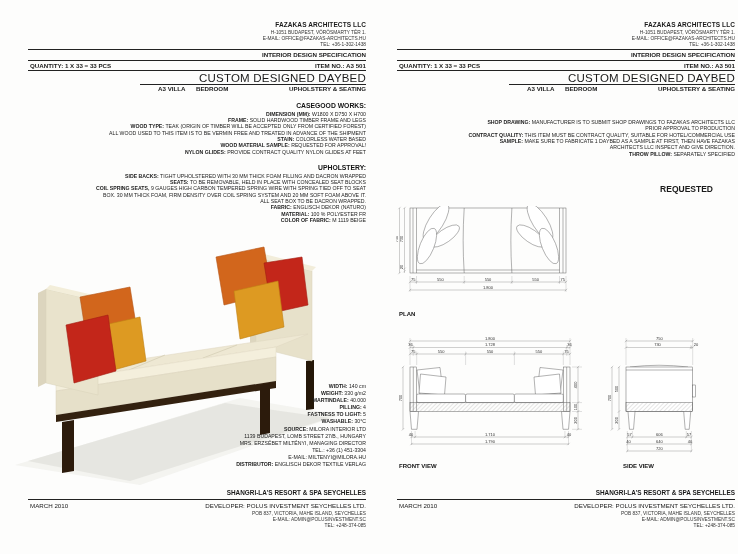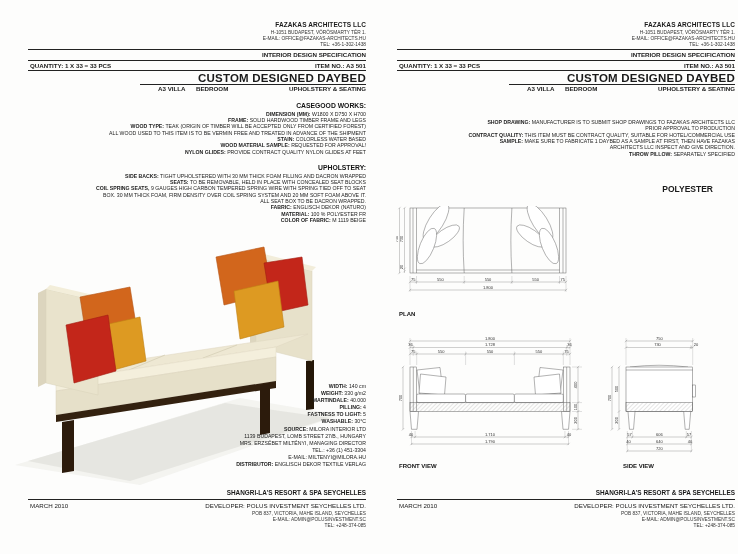--- a/index.html
+++ b/index.html
@@ -10,21 +10,21 @@
   .abs{position:absolute;}
   .r{right:3px;text-align:right;}
   .hdr-co{top:21px;font-size:6.5px;font-weight:bold;letter-spacing:.1px;}
   .hdr-s1{top:30px;font-size:4.8px;color:#333;}
   .hdr-s2{top:36px;font-size:4.8px;color:#333;}
   .hdr-s3{top:42px;font-size:4.8px;color:#333;}
   .rule{position:absolute;left:28px;right:3px;border-top:1px solid #222;height:0;}
   .hdr-spec{top:51px;font-size:6.2px;font-weight:bold;}
   .hdr-qty{top:62px;left:30px;font-size:6.2px;font-weight:bold;}
   .hdr-item{top:62px;font-size:6.2px;font-weight:bold;}
-  .hdr-title{top:71.5px;font-size:11.5px;font-weight:bold;letter-spacing:.2px;}
+  .hdr-title{top:71.5px;font-size:11.5px;font-weight:normal;letter-spacing:.2px;}
   .hdr-villa{top:85px;left:158px;font-size:6.2px;font-weight:bold;}
   .hdr-room{top:85px;left:196px;font-size:6.2px;font-weight:bold;}
   .hdr-cat{top:85px;font-size:6.2px;font-weight:bold;}
   .secblock{font-size:5.2px;line-height:6.35px;color:#222;}
   .sectitle{font-size:6.8px;font-weight:bold;line-height:8.5px;color:#111;}
   .fabblock{font-size:5.2px;line-height:7.1px;color:#222;}
   .ftr-proj{top:489px;font-size:6.4px;font-weight:bold;}
   .ftr-rule{top:499px;}
   .ftr-date{top:502px;left:30px;font-size:6.2px;}
   .ftr-dev{top:502px;font-size:6.2px;}
@@ -170,21 +170,21 @@
 
     <div class="abs r secblock" style="top:119px">
       <div><b>SHOP DRAWING:</b> <span>MANUFACTURER IS TO SUBMIT SHOP DRAWINGS TO FAZAKAS ARCHITECTS LLC</span></div>
       <div><span>PRIOR APPROVAL TO PRODUCTION</span></div>
       <div><b>CONTRACT QUALITY:</b> <span>THIS ITEM MUST BE CONTRACT QUALITY, SUITABLE FOR HOTEL/COMMERCIAL USE</span></div>
       <div><b>SAMPLE:</b> <span>MAKE SURE TO FABRICATE 1 DAYBED AS A SAMPLE AT FIRST, THEN HAVE FAZAKAS</span></div>
       <div><span>ARCHITECTS LLC INSPECT AND GIVE DIRECTION.</span></div>
       <div><b>THROW PILLOW:</b> <span>SEPARATELY SPECIFIED</span></div>
     </div>
 
-    <div class="abs drawings-title">POLYESTER</div>
+    <div class="abs drawings-title">REQUESTED</div>
 
     <svg class="abs" style="left:27px;top:206px" width="178" height="102" viewBox="0 0 178 102">
       <g class="thin">
         <rect x="14" y="2" width="156" height="65"></rect>
         <line x1="17" y1="2" x2="17" y2="67"></line>
           <line x1="20.5" y1="2" x2="20.5" y2="67"></line>
         <line x1="167" y1="2" x2="167" y2="67"></line>
           <line x1="163.5" y1="2" x2="163.5" y2="67"></line>
         <line x1="20.5" y1="64" x2="163.5" y2="64"></line>
         <path d="M68.2,2 C66.8,24 66.8,45 68.2,67"></path>

